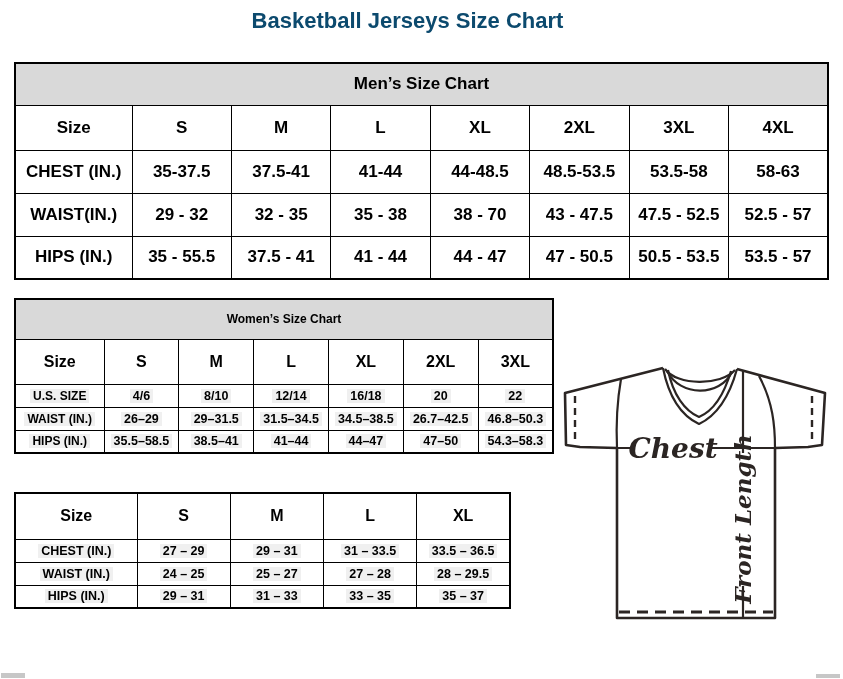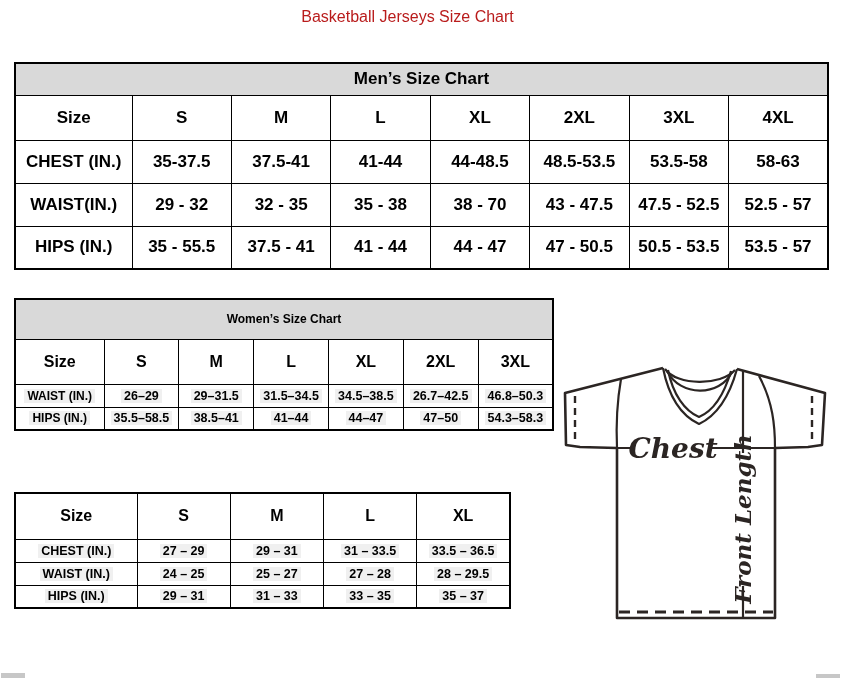--- a/index.html
+++ b/index.html
@@ -8,36 +8,36 @@
     --ink:#2b2523;
     --hl:#f0f0f0;
   }
   html,body{margin:0;padding:0;background:#ffffff;}
   body{
     width:843px;height:679px;position:relative;overflow:hidden;
     font-family:"Liberation Sans",sans-serif;color:#000;
   }
   .page-title{
     position:absolute;left:0;top:8px;width:815px;text-align:center;
-    font-size:16px;font-weight:normal;color:#b91c1c;
+    font-size:22px;font-weight:bold;color:#0c4a6e;
   }
   table{
     position:absolute;table-layout:fixed;border-collapse:collapse;
     border:2px solid var(--bd);background:#fff;
   }
   td{
     border:1px solid var(--bd);text-align:center;vertical-align:middle;
     font-weight:bold;color:#000;padding:0;overflow:hidden;white-space:nowrap;
   }
   #mens-table{left:14px;top:62px;width:815px;}
   #womens-table{left:14px;top:298px;width:540px;}
   #youth-table{left:14px;top:492px;width:497px;}
 
   .r-title td{background:var(--hdr);font-size:12px;}
-  #mens-table .r-title{height:32px;}
+  #mens-table .r-title{height:42px;}
   #mens-table .r-head{height:45px;}
   #mens-table .r-data{height:43px;}
   #mens-table td{font-size:17px;}
   #mens-table .r-title td{font-size:17px;}
   #mens-table col.col-label{width:117px;}
 
   #womens-table .r-title{height:40px;}
   #womens-table .r-head{height:45px;}
   #womens-table .r-data{height:23px;}
   #womens-table .r-head td{font-size:16px;}
@@ -153,20 +153,29 @@
       <tr class="r-head">
         <td class="t-colhead"><span>Size</span></td>
         <td class="t-colhead"><span>S</span></td>
         <td class="t-colhead"><span>M</span></td>
         <td class="t-colhead"><span>L</span></td>
         <td class="t-colhead"><span>XL</span></td>
         <td class="t-colhead"><span>2XL</span></td>
         <td class="t-colhead"><span>3XL</span></td>
       </tr>
       <tr class="r-data">
+        <td class="t-label"><span class="hl">U.S. SIZE</span></td>
+        <td class="t-val"><span class="hl">4/6</span></td>
+        <td class="t-val"><span class="hl">8/10</span></td>
+        <td class="t-val"><span class="hl">12/14</span></td>
+        <td class="t-val"><span class="hl">16/18</span></td>
+        <td class="t-val"><span class="hl">20</span></td>
+        <td class="t-val"><span class="hl">22</span></td>
+      </tr>
+      <tr class="r-data">
         <td class="t-label"><span class="hl">WAIST (IN.)</span></td>
         <td class="t-val"><span class="hl">26–29</span></td>
         <td class="t-val"><span class="hl">29–31.5</span></td>
         <td class="t-val"><span class="hl">31.5–34.5</span></td>
         <td class="t-val"><span class="hl">34.5–38.5</span></td>
         <td class="t-val"><span class="hl">26.7–42.5</span></td>
         <td class="t-val"><span class="hl">46.8–50.3</span></td>
       </tr>
       <tr class="r-data">
         <td class="t-label"><span class="hl">HIPS (IN.)</span></td>

